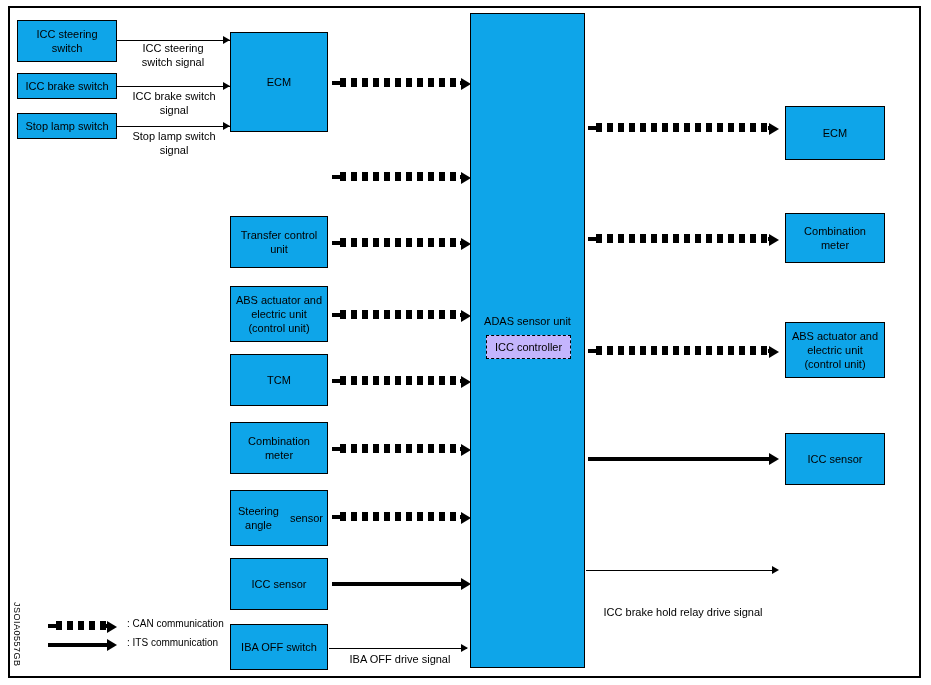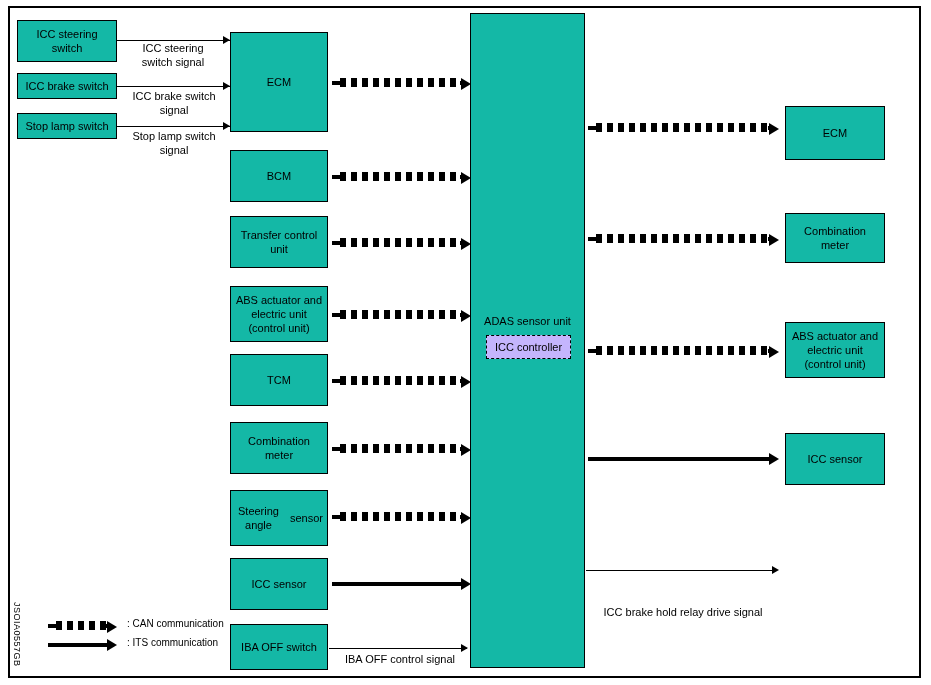--- a/index.html
+++ b/index.html
@@ -1,19 +1,19 @@
 <!DOCTYPE html>
 <html><head>
 <meta charset="utf-8">
 <style>
   html,body{margin:0;padding:0;background:#ffffff;}
   body{font-family:"Liberation Sans","DejaVu Sans",sans-serif;}
   #canvas{position:relative;width:931px;height:685px;background:#fff;overflow:hidden;}
   .frame{position:absolute;left:8px;top:6px;width:913px;height:672px;border:2.5px solid #000;box-sizing:border-box;}
-  .box{position:absolute;box-sizing:border-box;border:1px solid #000;background:#14b8a6;
+  .box{position:absolute;box-sizing:border-box;border:1px solid #000;background:#0ea5e9;
        display:flex;align-items:center;justify-content:center;text-align:center;
        font-size:11px;line-height:14px;color:#000;}
   .box span{display:block;padding:0 4px;}
   .dashbox{position:absolute;box-sizing:border-box;border:1px dashed #000;background:#c4b5fd;
        display:flex;align-items:center;justify-content:center;text-align:center;
        font-size:11px;line-height:14px;color:#000;}
   .lbl{position:absolute;font-size:11px;line-height:14px;color:#000;text-align:center;}
   
   .line{position:absolute;background:#000;height:1px;}
   
@@ -65,23 +65,20 @@
   <div class="lbl" style="left:120px;top:89px;width:108px;">ICC brake switch</div>
   <div class="lbl" style="left:120px;top:103px;width:108px;">signal</div>
 
   <div class="lbl" style="left:120px;top:129px;width:108px;">Stop lamp switch</div>
   <div class="lbl" style="left:120px;top:143px;width:108px;">signal</div>
 
   <div class="box" style="left:230px;top:32px;width:98px;height:100px;">
     <span>ECM</span>
   </div>
 
-  <div class="box" style="left:230px;top:150px;width:98px;height:52px;">
-    <span>BCM</span>
-  </div>
 
   <div class="box" style="left:230px;top:216px;width:98px;height:52px;">
     <span>Transfer control unit</span>
   </div>
 
   <div class="box" style="left:230px;top:286px;width:98px;height:56px;flex-direction:column;">
     <span>ABS actuator and</span>
     <span>electric unit</span>
     <span>(control unit)</span>
   </div>
@@ -147,21 +144,21 @@
     <div class="bar"></div>
       <div class="dots"></div>
   </div>
   <div class="ah" style="left:461px;top:511.5px;"></div>
 
   <div class="its" style="left:332px;top:582px;width:132px;"></div>
   <div class="ah" style="left:461px;top:578px;"></div>
 
   <div class="line" style="left:329px;top:648px;width:138px;"></div>
   <div class="ah-sm" style="left:461px;top:644px;"></div>
-  <div class="lbl" style="left:330px;top:652px;width:140px;">IBA OFF control signal</div>
+  <div class="lbl" style="left:330px;top:652px;width:140px;">IBA OFF drive signal</div>
 
   <div class="box" style="left:470px;top:13px;width:115px;height:655px;align-items:flex-start;"></div>
   <div class="lbl" style="left:470px;top:314px;width:115px;">ADAS sensor unit</div>
   <div class="dashbox" style="left:486px;top:335px;width:85px;height:24px;">
     <span>ICC controller</span>
   </div>
 
   <div class="box" style="left:785px;top:106px;width:100px;height:54px;">
     <span>ECM</span>
   </div>

